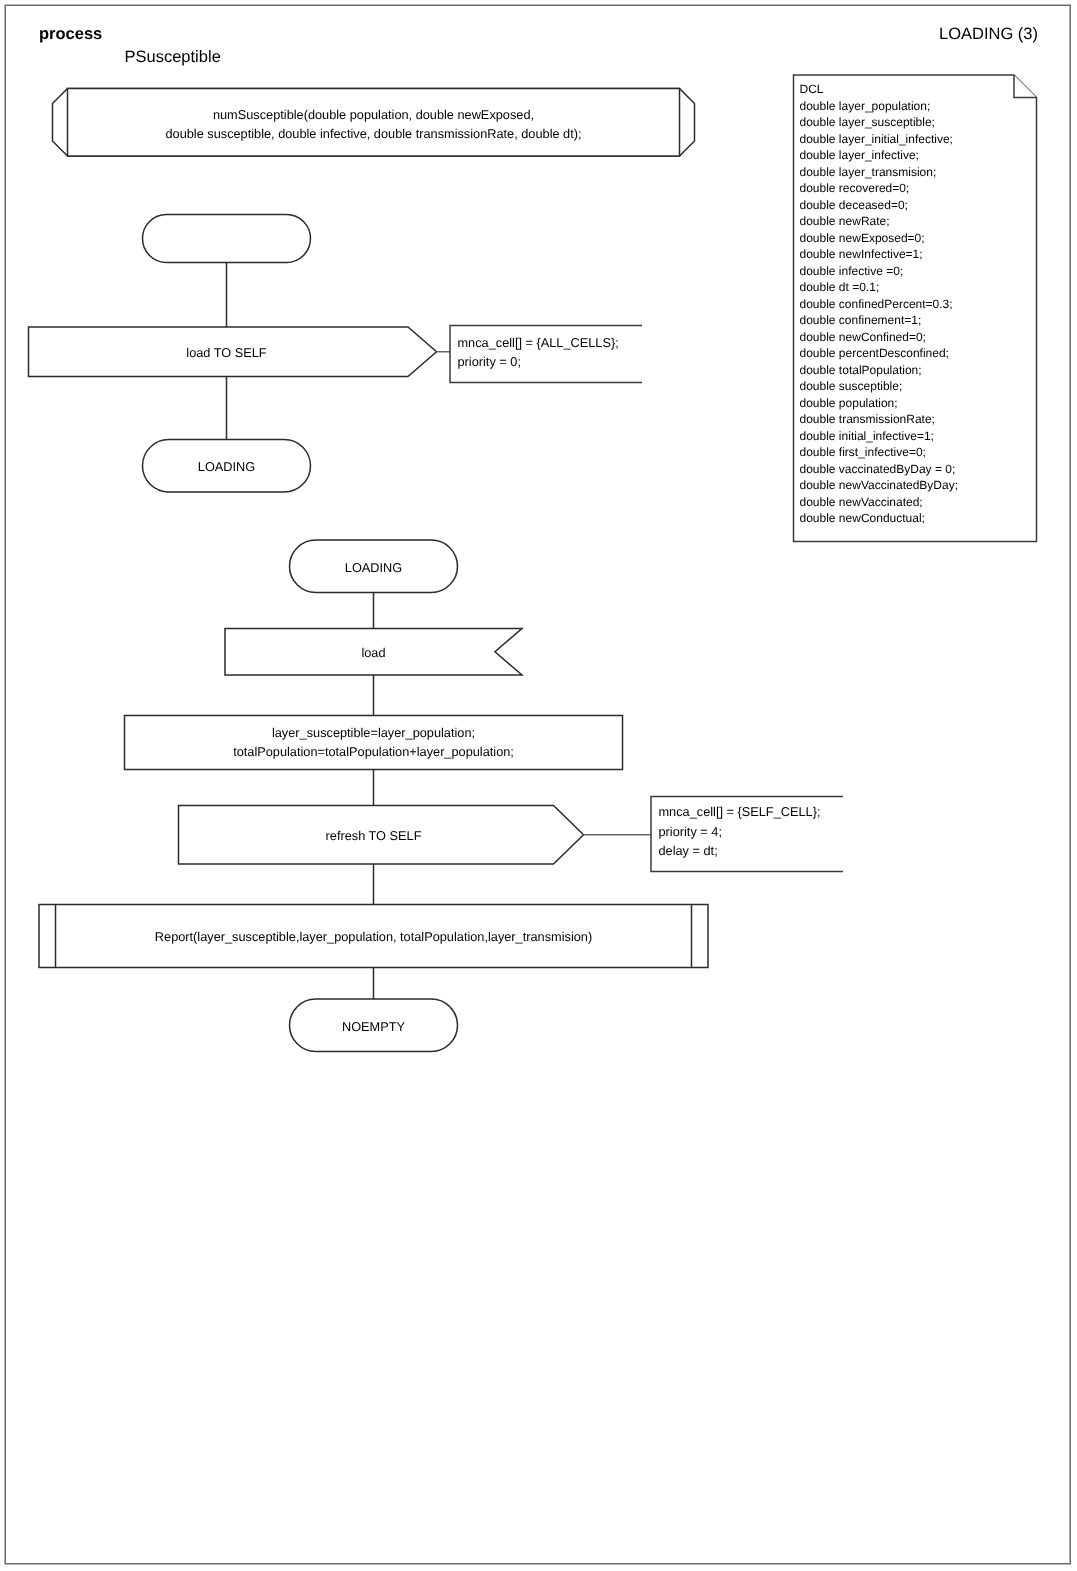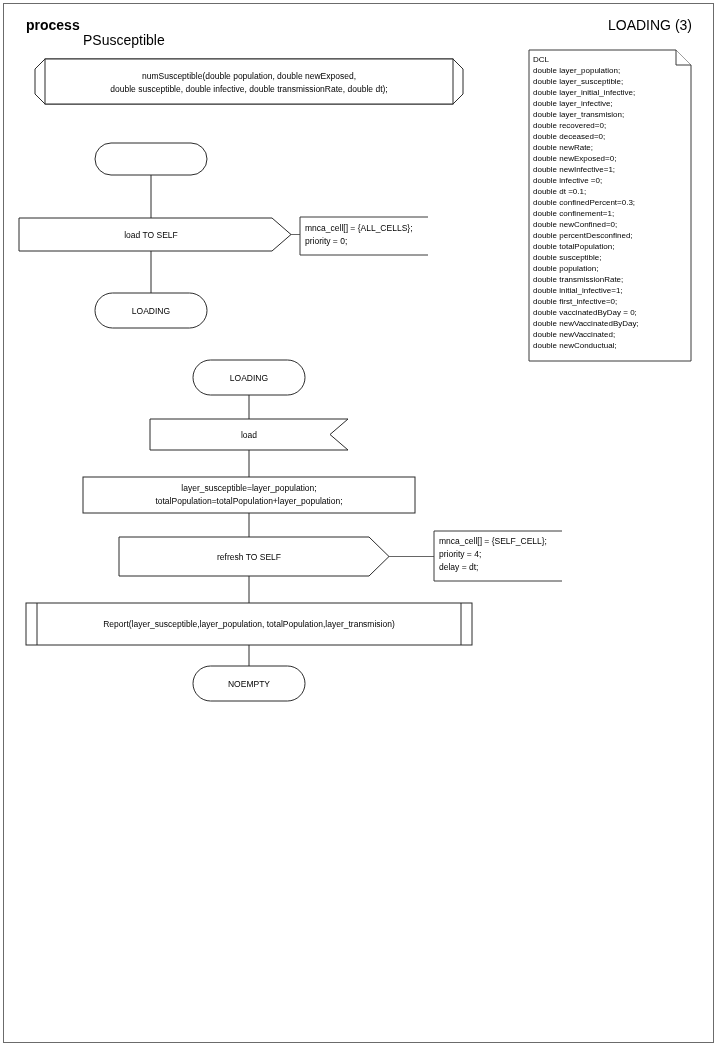--- a/index.html
+++ b/index.html
@@ -15,21 +15,21 @@
     box-sizing:border-box;
   }
   #page-border{
     position:absolute;left:3px;top:3px;
     width:711px;height:1040px;
     box-sizing:border-box;
     border:1px solid #6b6b6b;
   }
   .hdr{
     position:absolute;
-    font-size:14px;
+    font-size:11px;
     font-weight:bold;
     white-space:pre;
     letter-spacing:0px;
   }
   #hdr-kind{left:26px;top:17px;}
   #hdr-name{left:83px;top:17px;font-weight:normal;margin-top:15px;}
   #hdr-state{right:26px;top:17px;font-weight:normal;text-align:center;}
   svg{position:absolute;left:0;top:0;}
   .shape{fill:#ffffff;stroke:#2b2b2b;stroke-width:1;}
   .conn{stroke:#2b2b2b;stroke-width:1;fill:none;}

